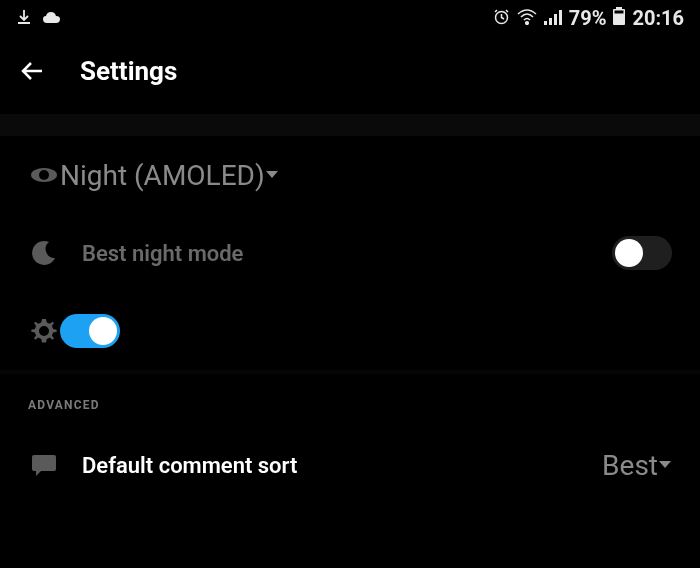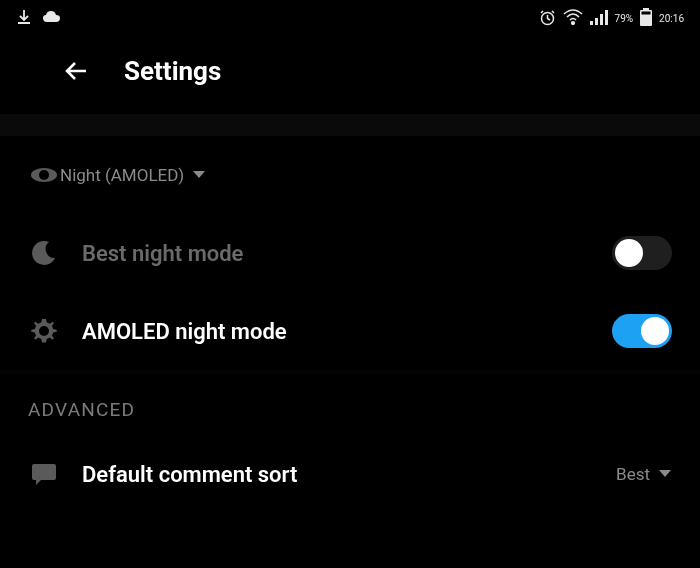--- a/index.html
+++ b/index.html
@@ -14,36 +14,36 @@
       width: 700px;
       height: 568px;
       overflow: hidden;
     }
     .status-bar {
       height: 36px;
       display: flex;
       justify-content: space-between;
       align-items: center;
       padding: 16px 16px;
-      font-size: 10px;
+      font-size: 20px;
       color: #e8e8e8;
+      font-weight: bold;
     }
     .status-left, .status-right {
       display: flex;
       align-items: center;
       gap: 10px;
     }
     .status-right {
       gap: 7px;
     }
     .header {
       display: flex;
       align-items: center;
       padding: 20px 20px 28px 20px;
-      margin-left: 44px;
     }
     .back-arrow {
       width: 26px;
       height: 26px;
       display: flex;
       align-items: center;
       justify-content: center;
     }
     .header-title {
       font-size: 26px;
@@ -71,23 +71,22 @@
     .setting-label {
       font-size: 22px;
       font-weight: 600;
       margin-left: 22px;
       flex: 1;
     }
     .setting-label.disabled {
       color: #6a6a6a;
     }
     .setting-value {
-      font-size: 17px;
+      font-size: 28px;
       color: #8a8a8a;
-      margin-right: 8px;
     }
     .dropdown-caret {
       display: flex;
       align-items: center;
     }
     .toggle {
       width: 60px;
       height: 34px;
       border-radius: 17px;
       position: relative;
@@ -107,22 +106,22 @@
       top: 3px;
     }
     .toggle.off .toggle-knob {
       left: 3px;
     }
     .toggle.on .toggle-knob {
       right: 3px;
     }
     .section-header {
       padding: 24px 28px 14px 28px;
-      font-size: 19px;
-      font-weight: 400;
+      font-size: 12px;
+      font-weight: 700;
       color: #7a7a7a;
       letter-spacing: 1.2px;
     }
     .section-divider {
       height: 4px;
       background: #050505;
     }
   </style>
 </head>
 <body>
@@ -213,21 +212,20 @@
     <div class="toggle-knob"></div>
   </div>
 </div>
 
 <div class="setting-row">
   <div class="setting-icon">
     <svg width="28" height="28" viewBox="0 0 28 28" fill="#5a5a5a">
       <path d="M14 2 L16 2 L16.8 5.5 L19.8 6.8 L22.6 4.7 L24 6.1 L21.9 8.9 L23.2 11.9 L26.7 12.7 L26.7 14.7 L23.2 15.5 L21.9 18.5 L24 21.3 L22.6 22.7 L19.8 20.6 L16.8 21.9 L16 25.4 L14 25.4 L12 25.4 L11.2 21.9 L8.2 20.6 L5.4 22.7 L4 21.3 L6.1 18.5 L4.8 15.5 L1.3 14.7 L1.3 12.7 L4.8 11.9 L6.1 8.9 L4 6.1 L5.4 4.7 L8.2 6.8 L11.2 5.5 L12 2 Z M14 9 A5 5 0 1 0 14 19 A5 5 0 1 0 14 9 Z"></path>
     </svg>
   </div>
-  <div class="setting-label">AMOLED night mode</div>
   <div class="toggle on">
     <div class="toggle-knob"></div>
   </div>
 </div>
 
 <div class="section-divider"></div>
 
 <div class="section-header">ADVANCED</div>
 
 <div class="setting-row">

